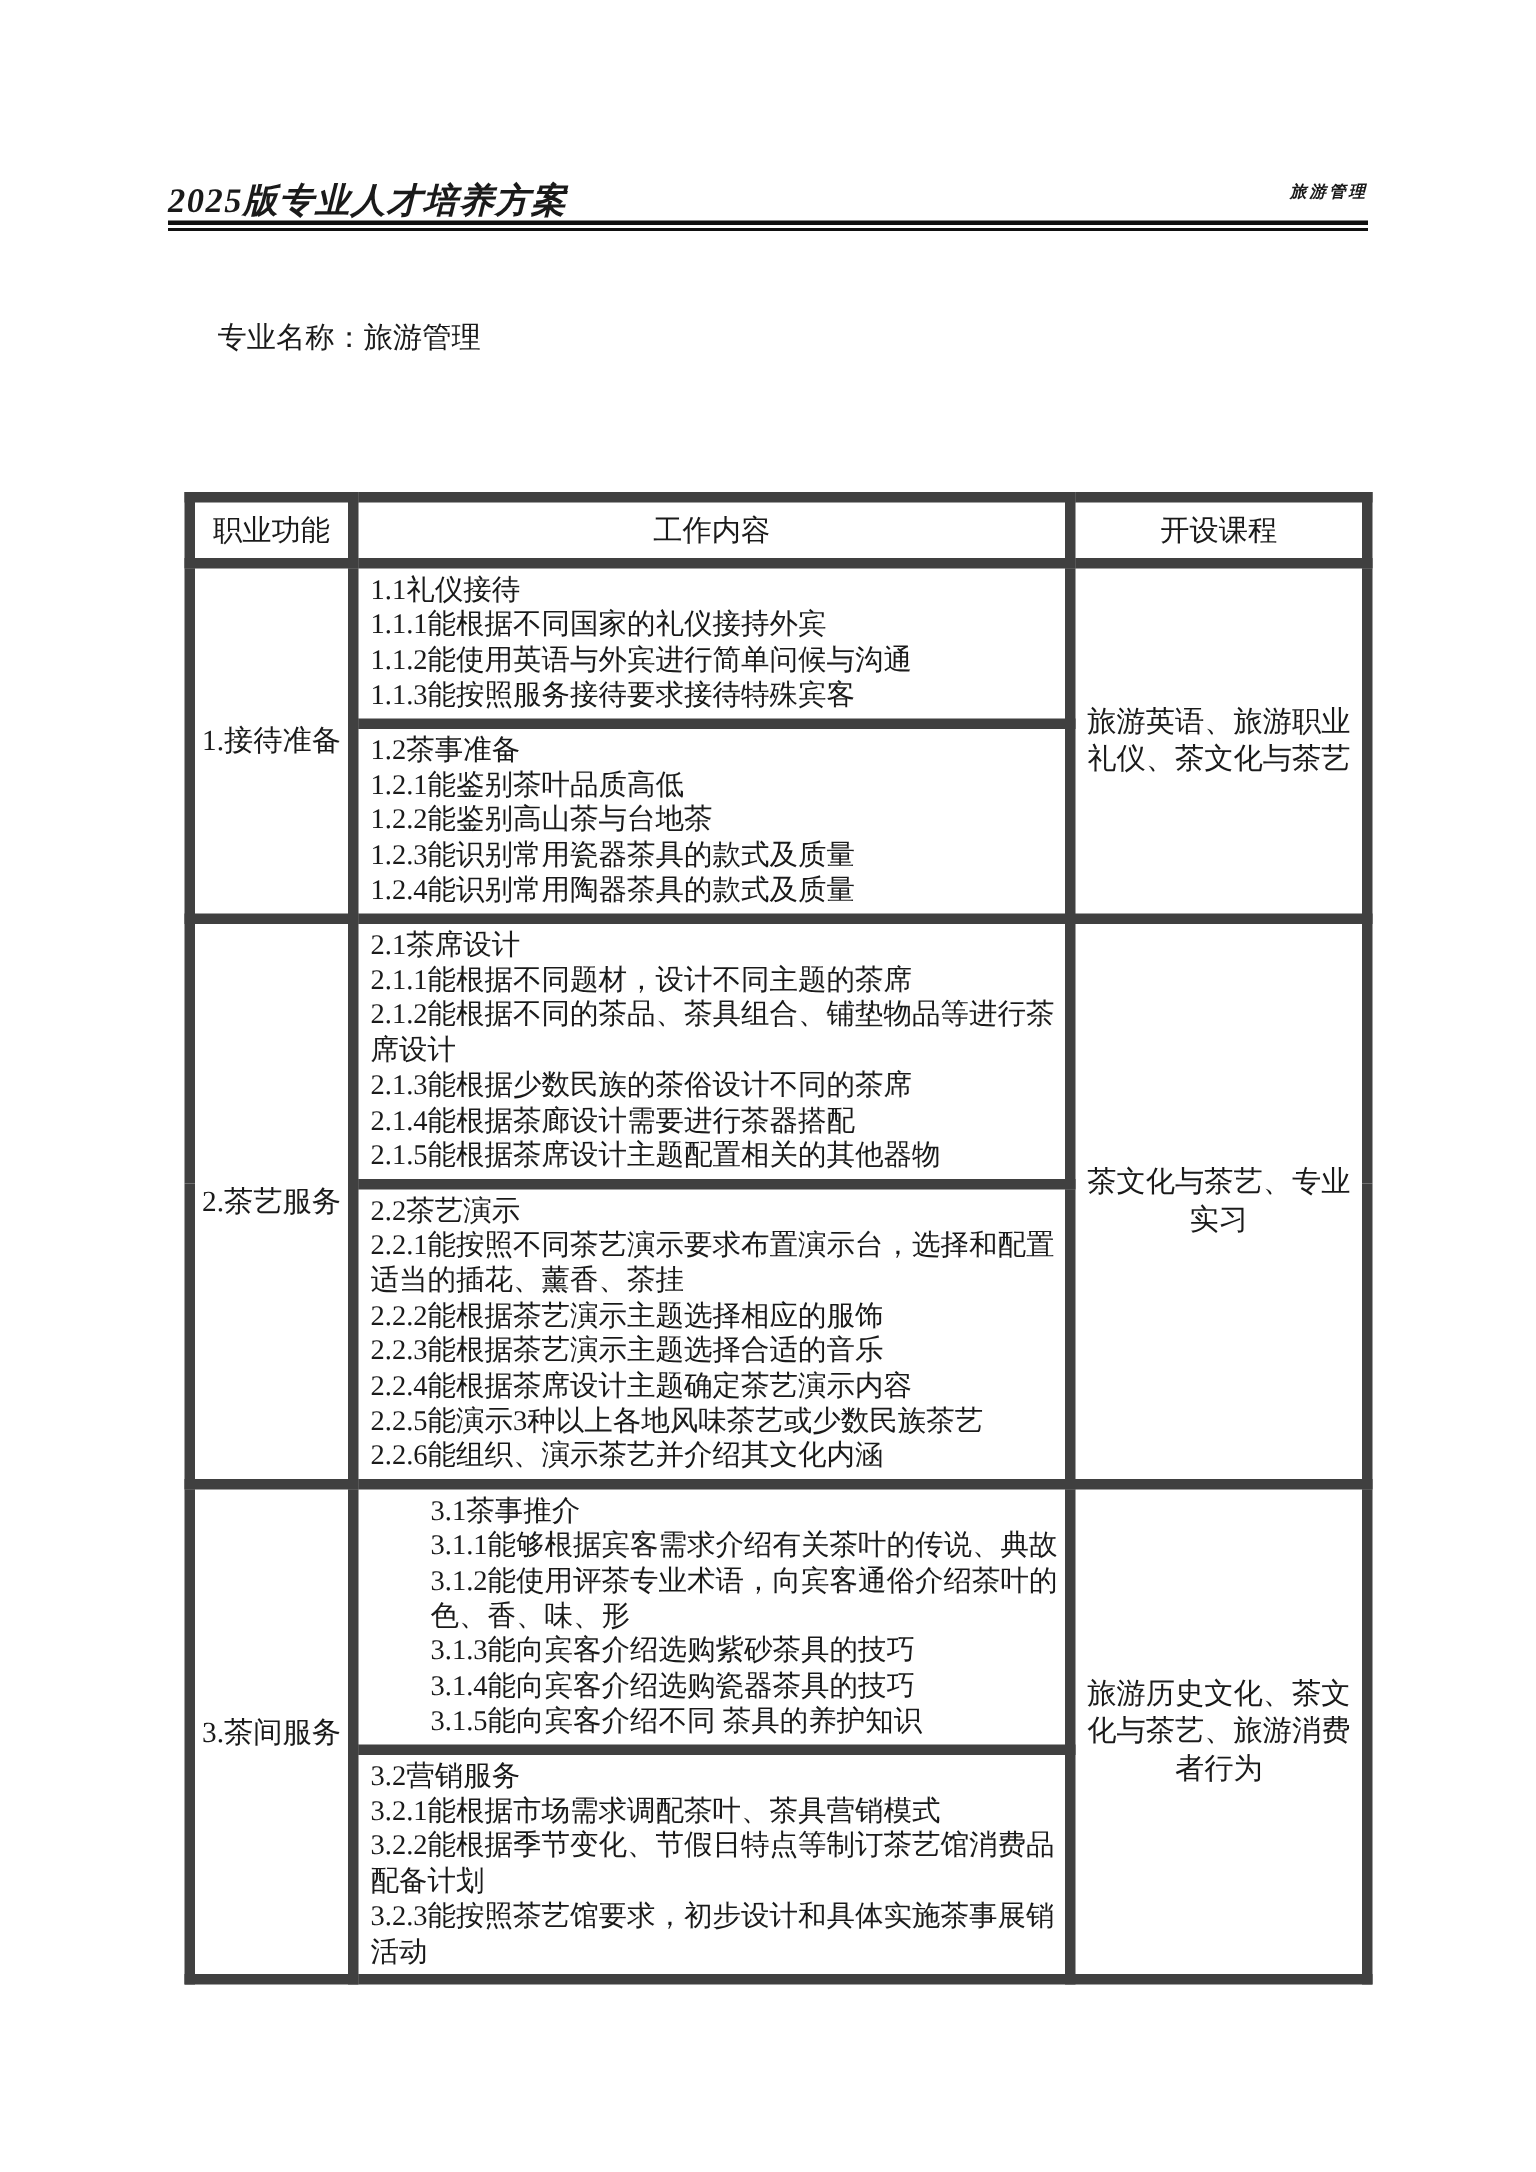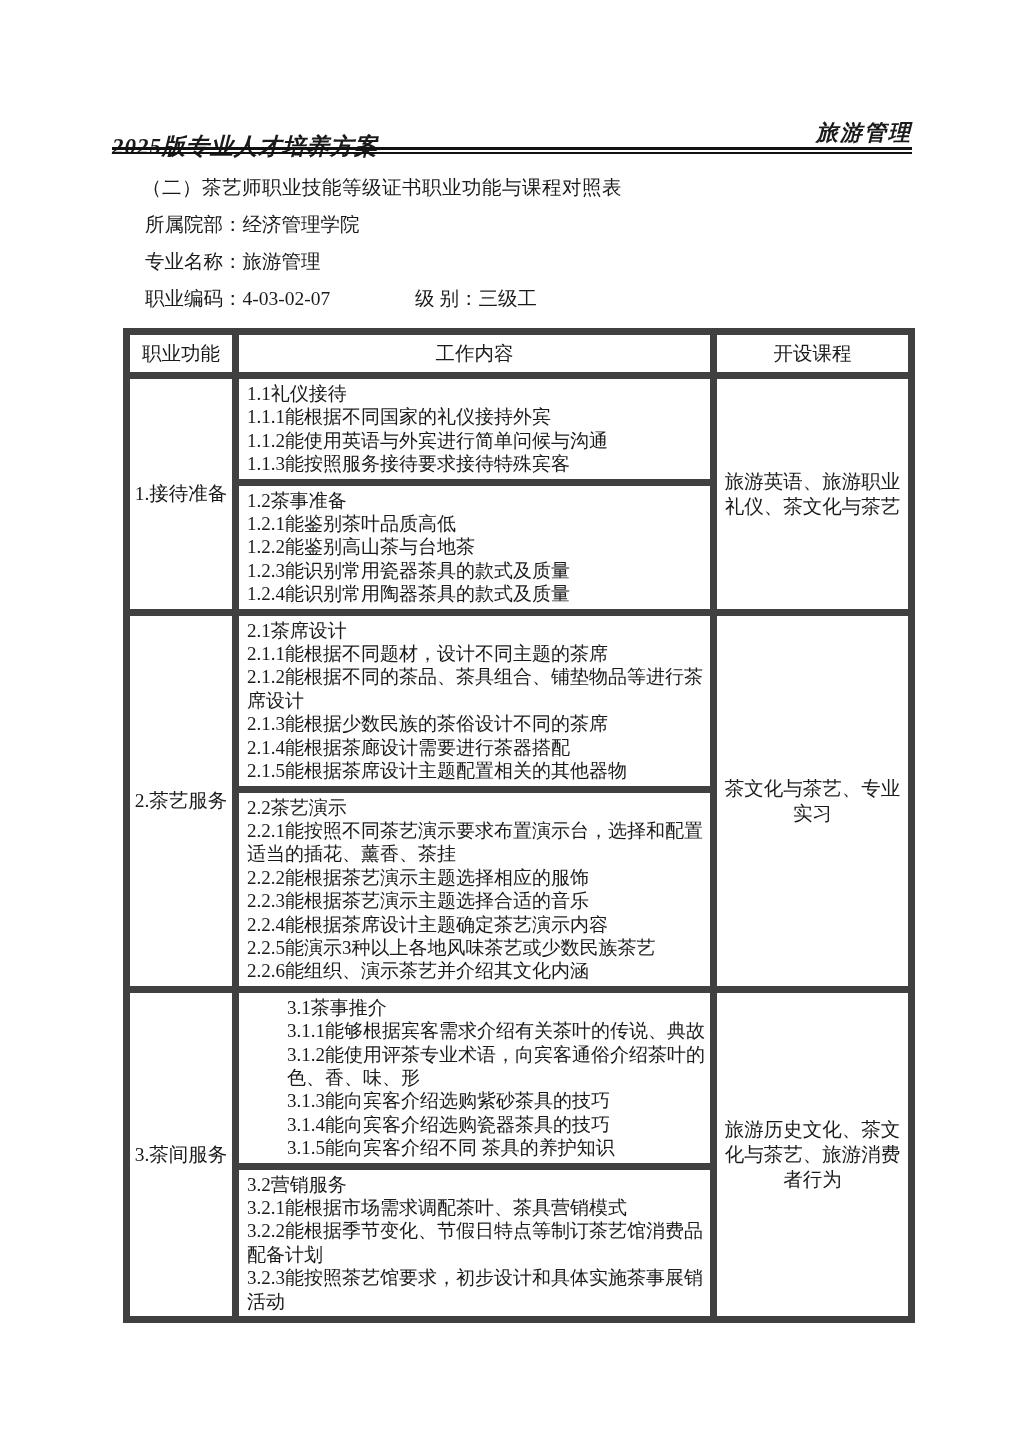--- a/index.html
+++ b/index.html
@@ -28,21 +28,21 @@
     justify-content: space-between;
     align-items: flex-end;
   }
   .header-left {
     font-size: 23px;
     font-weight: bold;
     font-style: italic;
     letter-spacing: 1px;
   }
   .header-right {
-    font-size: 22px;
+    font-size: 11px;
     font-weight: bold;
     font-style: italic;
     letter-spacing: 2px;
     padding-bottom: 14px;
   }
   .header-rule {
     position: absolute;
     top: 147px;
     left: 0;
     width: 100%;
@@ -121,32 +121,24 @@
 <body>
 
 <div class="page">
 
   <div class="header">
     <span class="header-left">2025版专业人才培养方案</span>
     <span class="header-right">旅游管理</span>
   </div>
   <div class="header-rule"></div>
 
-  <div class="doc-title">（二）茶艺师职业技能等级证书职业功能与课程对照表</div>
 
   <div class="meta">
     <div class="meta-row">
-      <span>所属院部：经济管理学院</span>
-    </div>
-    <div class="meta-row">
       <span>专业名称：旅游管理</span>
-    </div>
-    <div class="meta-row">
-      <span>职业编码：4-03-02-07</span>
-      <span class="meta-col2">级 别：三级工</span>
     </div>
   </div>
 
   <table class="mapping-table">
     <colgroup>
         <col class="c1">
         <col class="c2">
         <col class="c3">
       </colgroup>
     <tbody>

